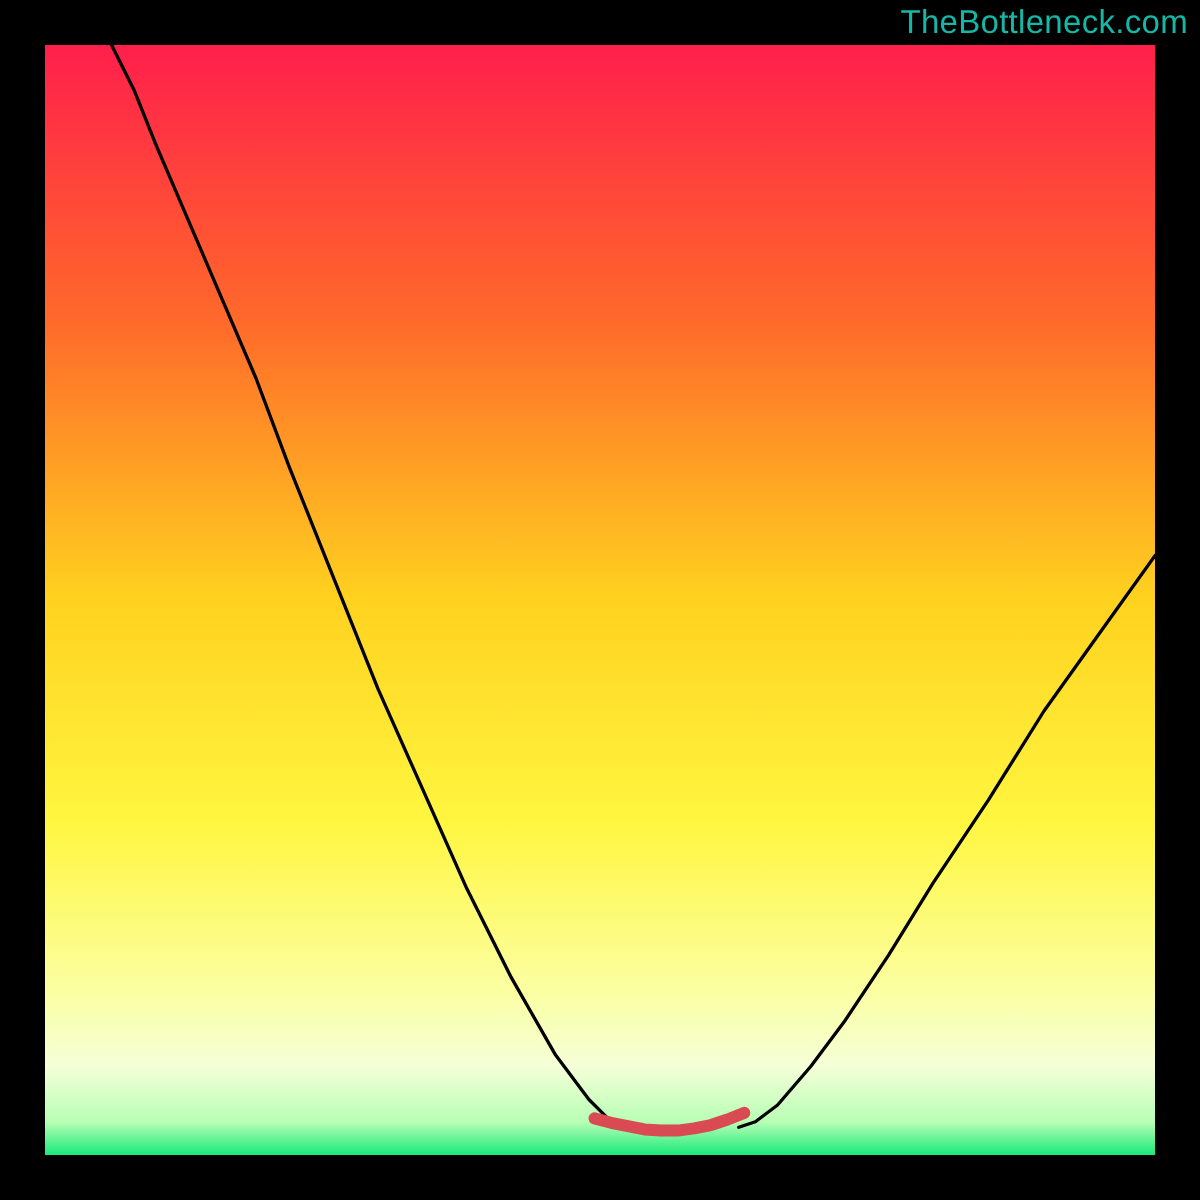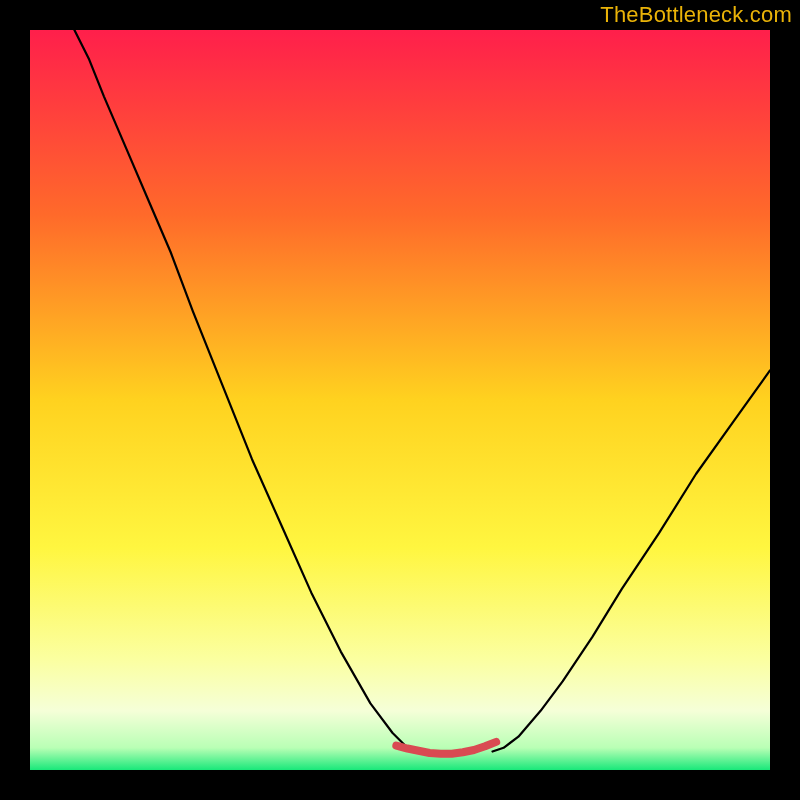--- a/index.html
+++ b/index.html
@@ -15,21 +15,21 @@
     width: 800px;
     height: 800px;
     background: #000000;
   }
   .watermark {
     position: absolute;
     top: 2px;
     right: 8px;
     font-family: Arial, Helvetica, sans-serif;
     font-size: 22px;
-    color: #eab308;
+    color: #14b8a6;
     letter-spacing: 0.2px;
     user-select: none;
   }
   .plot {
     position: absolute;
     left: 30px;
     top: 30px;
     width: 740px;
     height: 740px;
   }

